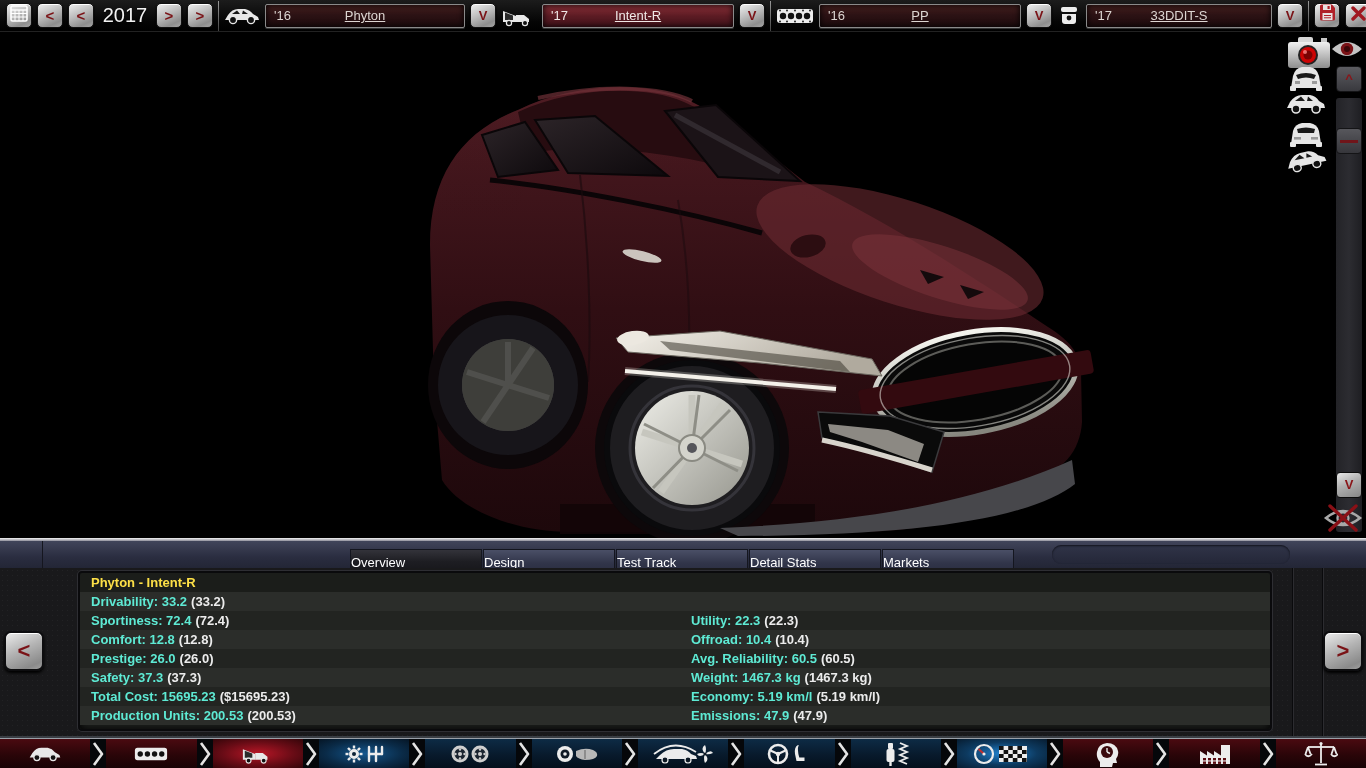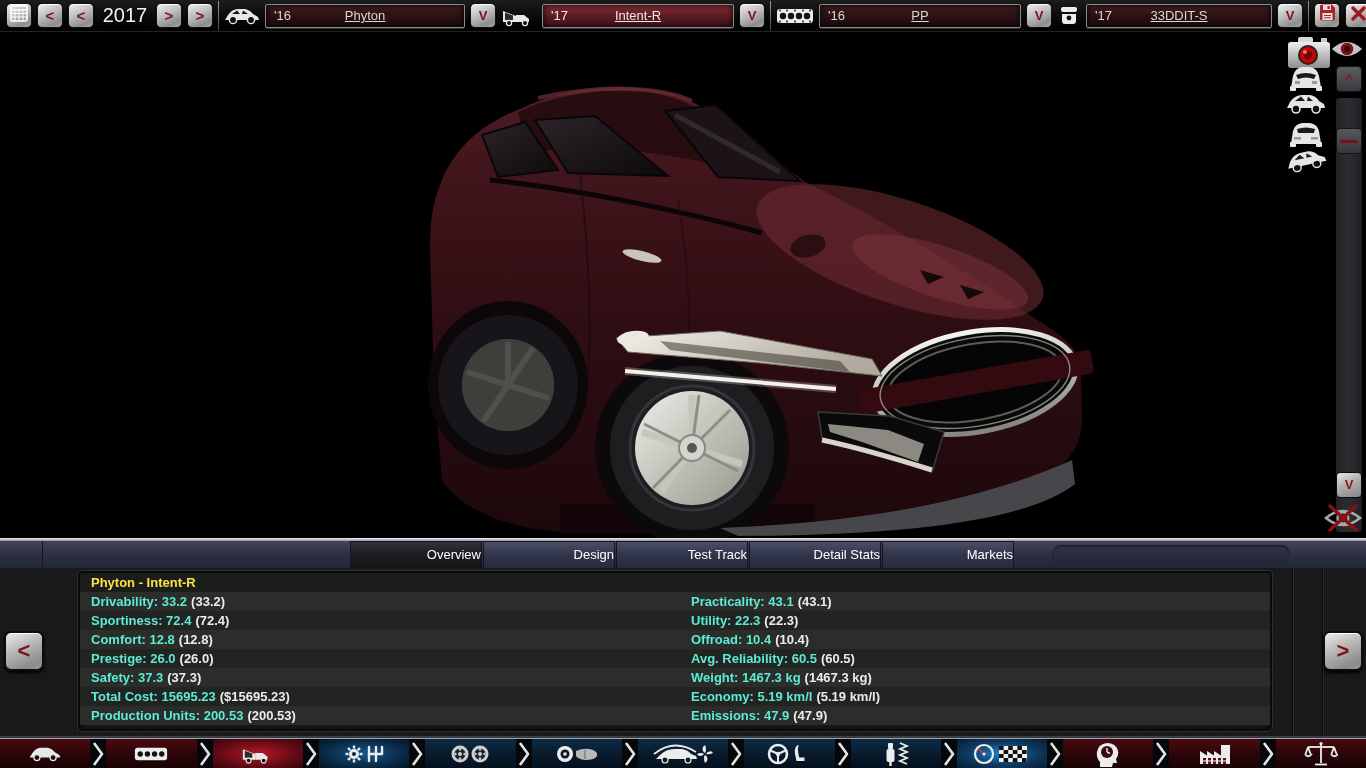--- a/index.html
+++ b/index.html
@@ -45,21 +45,21 @@
   .scthumb::after { content:""; position:absolute; left:3px; right:3px; top:11px; height:3px; background:#70151a; }
 
   
   .strip { position:absolute; top:538px; left:0; width:1366px; height:3px;
     background:linear-gradient(180deg,#f2f2f2,#8e8e9a); }
   .tabbar { position:absolute; top:541px; left:0; width:1366px; height:27px;
     background:linear-gradient(180deg,#41455a,#2a2d40 60%,#232636); }
   .tabbar .tdiv { position:absolute; left:42px; top:0; width:1px; height:27px; background:#15161f; }
   .tabbar .tbar2 { position:absolute; left:1052px; top:4px; width:238px; height:19px; border-radius:9px;
     background:linear-gradient(180deg,#303448,#242738); box-shadow:inset 0 1px 2px #12131c; }
-  .tab { position:absolute; top:0; height:27px; width:132px; text-align:right; line-height:26px;
+  .tab { position:absolute; top:8px; height:27px; width:132px; text-align:left; line-height:26px;
     color:#fff; font-size:13px; cursor:pointer; border:1px solid #14161f; border-bottom:none;
     background:linear-gradient(180deg,#4a4f66,#31354a 50%,#272a3c); }
   .tab.active { background:linear-gradient(180deg,#33333a,#1d1d22 45%,#141418); }
 
   
   .panel { position:absolute; top:568px; left:0; width:1366px; height:170px;
     background:#19191b;
     background-image:radial-gradient(#222224 18%, rgba(0,0,0,0) 19%);
     background-size:5px 5px; }
   .panel .seam { position:absolute; top:0; height:170px; width:1px; background:#0a0a0c; box-shadow:1px 0 0 #2c2c30; }
@@ -424,21 +424,20 @@
     <div class="seam" style="left:1292px;"></div>
     <div class="seam" style="left:1322px;"></div>
 
     <div class="statsbox">
       <div class="srow hdr">
         <div class="scell"><span class="ttl">Phyton - Intent-R</span></div>
         <div class="scell"></div>
       </div>
       <div class="srow">
         <div class="scell"><span class="sy">Drivability: 33.2</span><span class="sw">(33.2)</span></div>
-        <div class="scell"><span class="sy">Practicality: 43.1</span><span class="sw">(43.1)</span></div>
       </div>
       <div class="srow">
         <div class="scell"><span class="sy">Sportiness: 72.4</span><span class="sw">(72.4)</span></div>
         <div class="scell"><span class="sy">Utility: 22.3</span><span class="sw">(22.3)</span></div>
       </div>
       <div class="srow">
         <div class="scell"><span class="sy">Comfort: 12.8</span><span class="sw">(12.8)</span></div>
         <div class="scell"><span class="sy">Offroad: 10.4</span><span class="sw">(10.4)</span></div>
       </div>
       <div class="srow">

